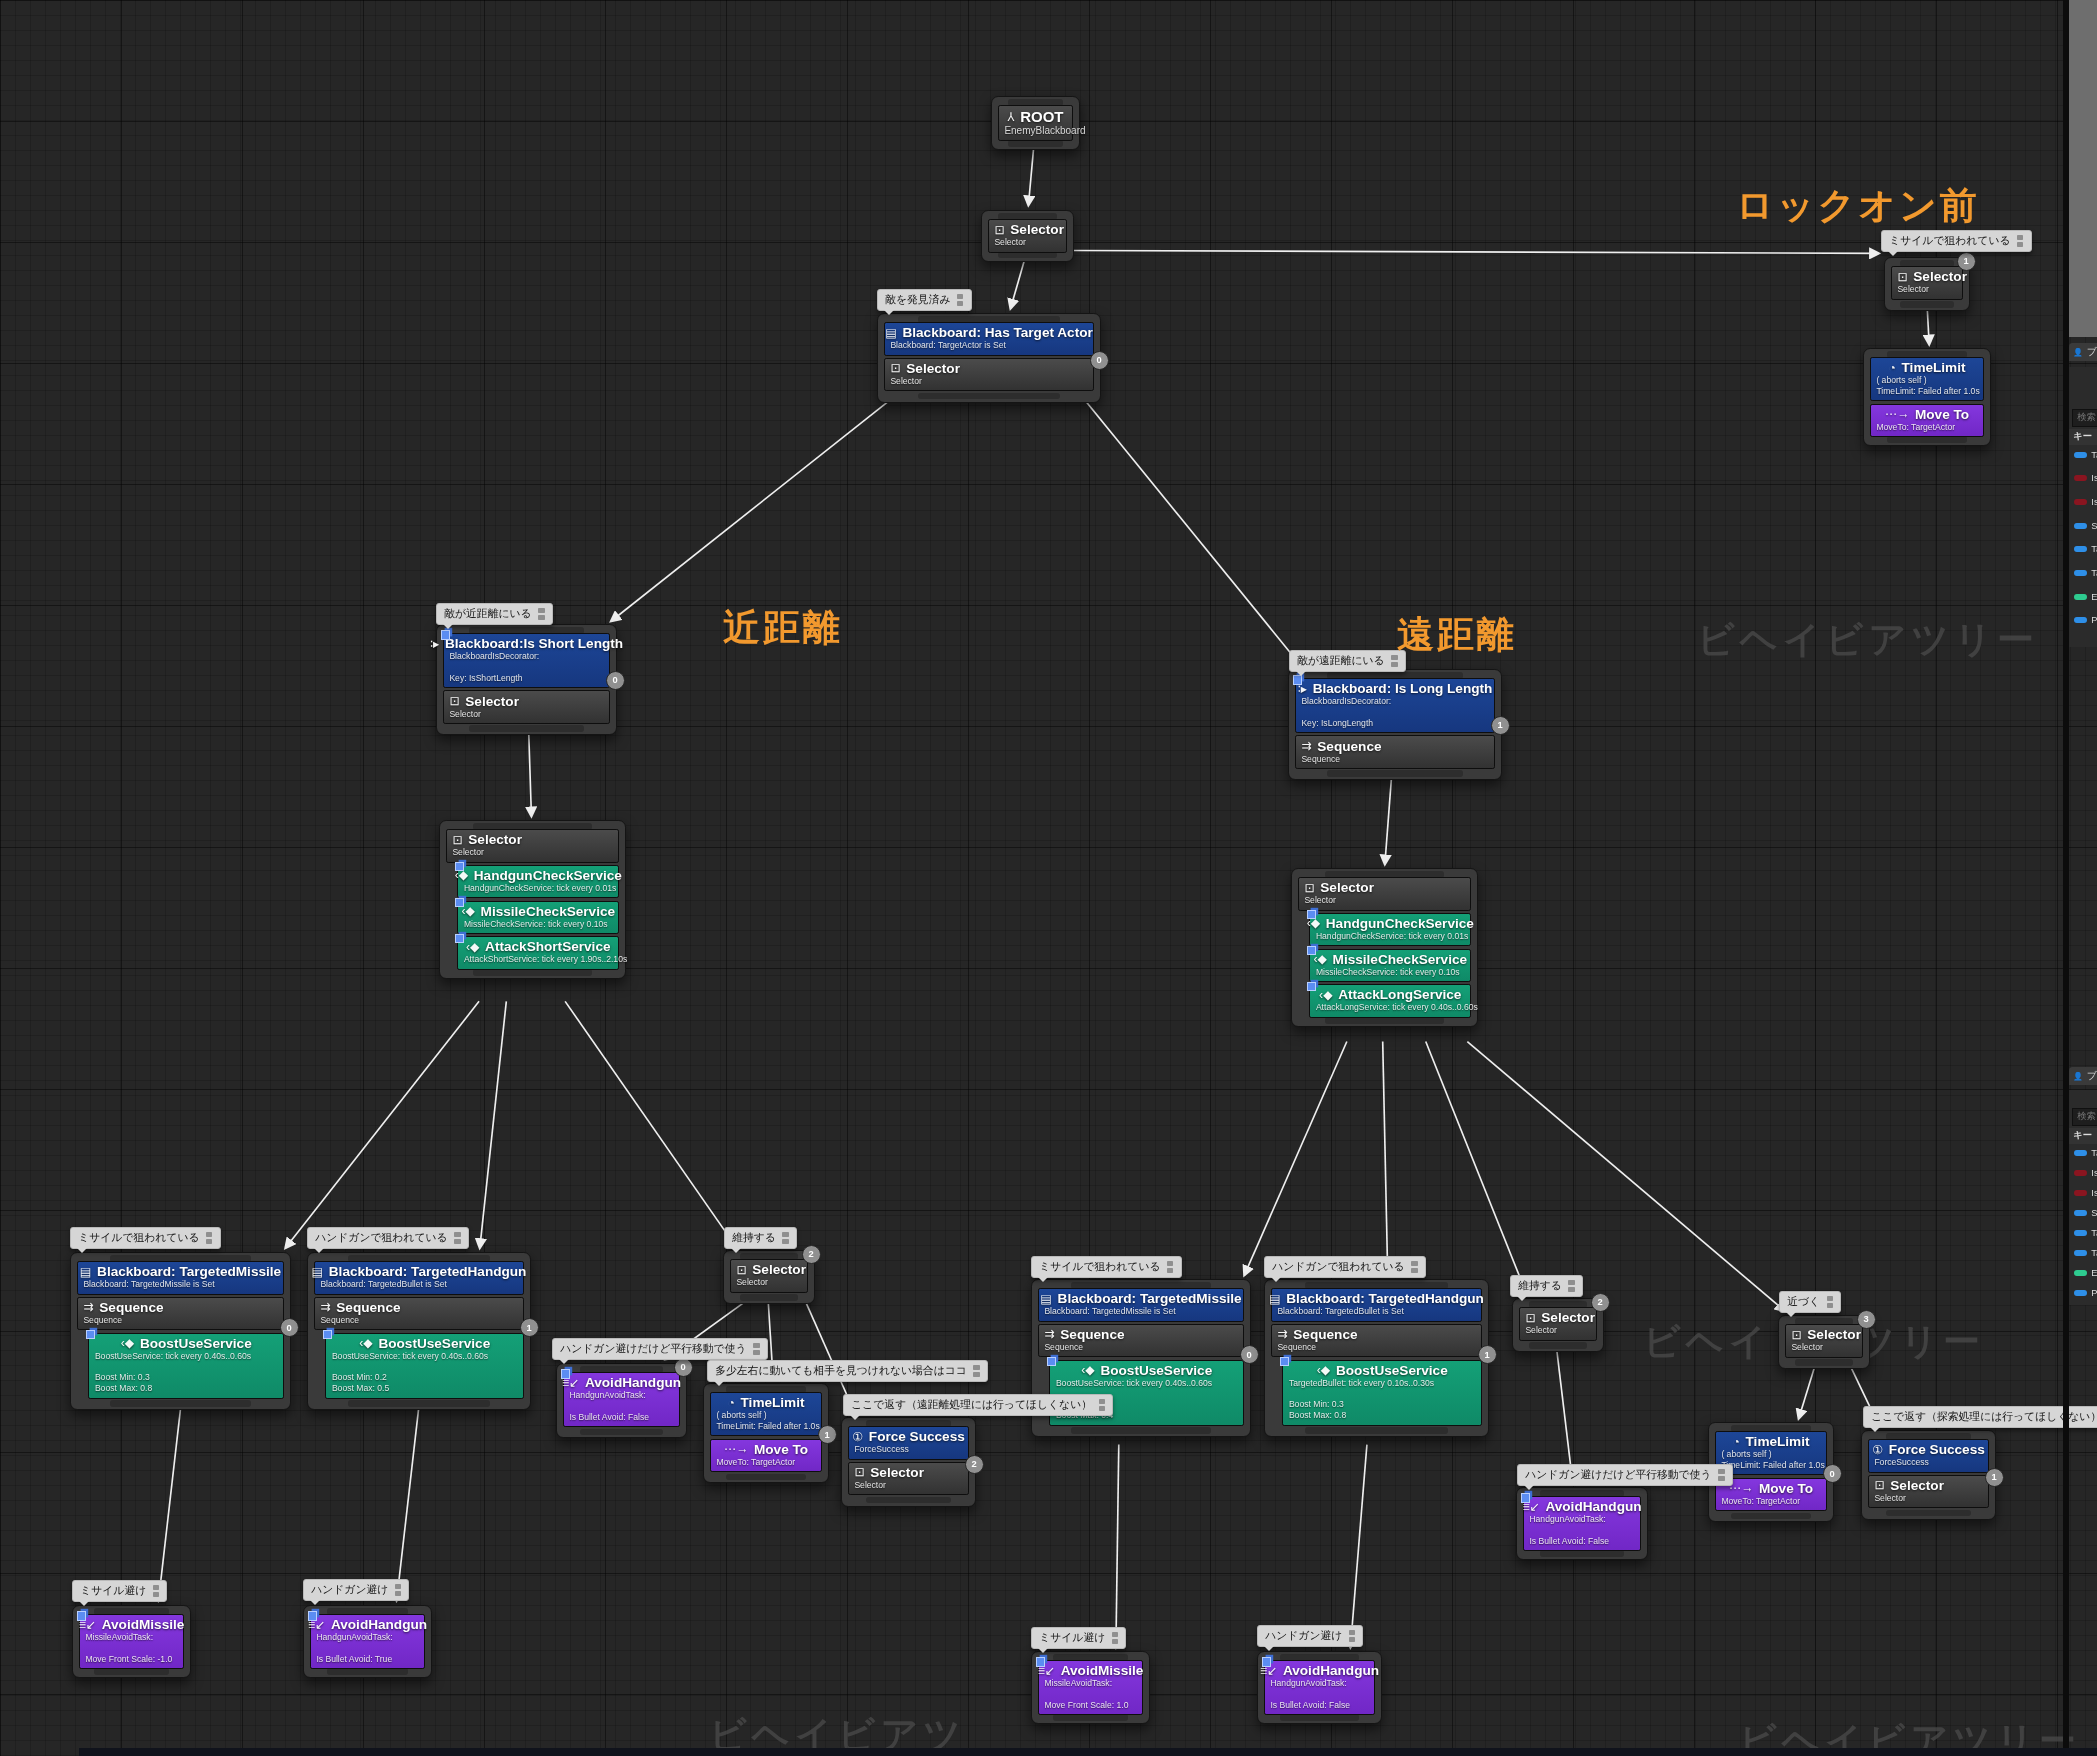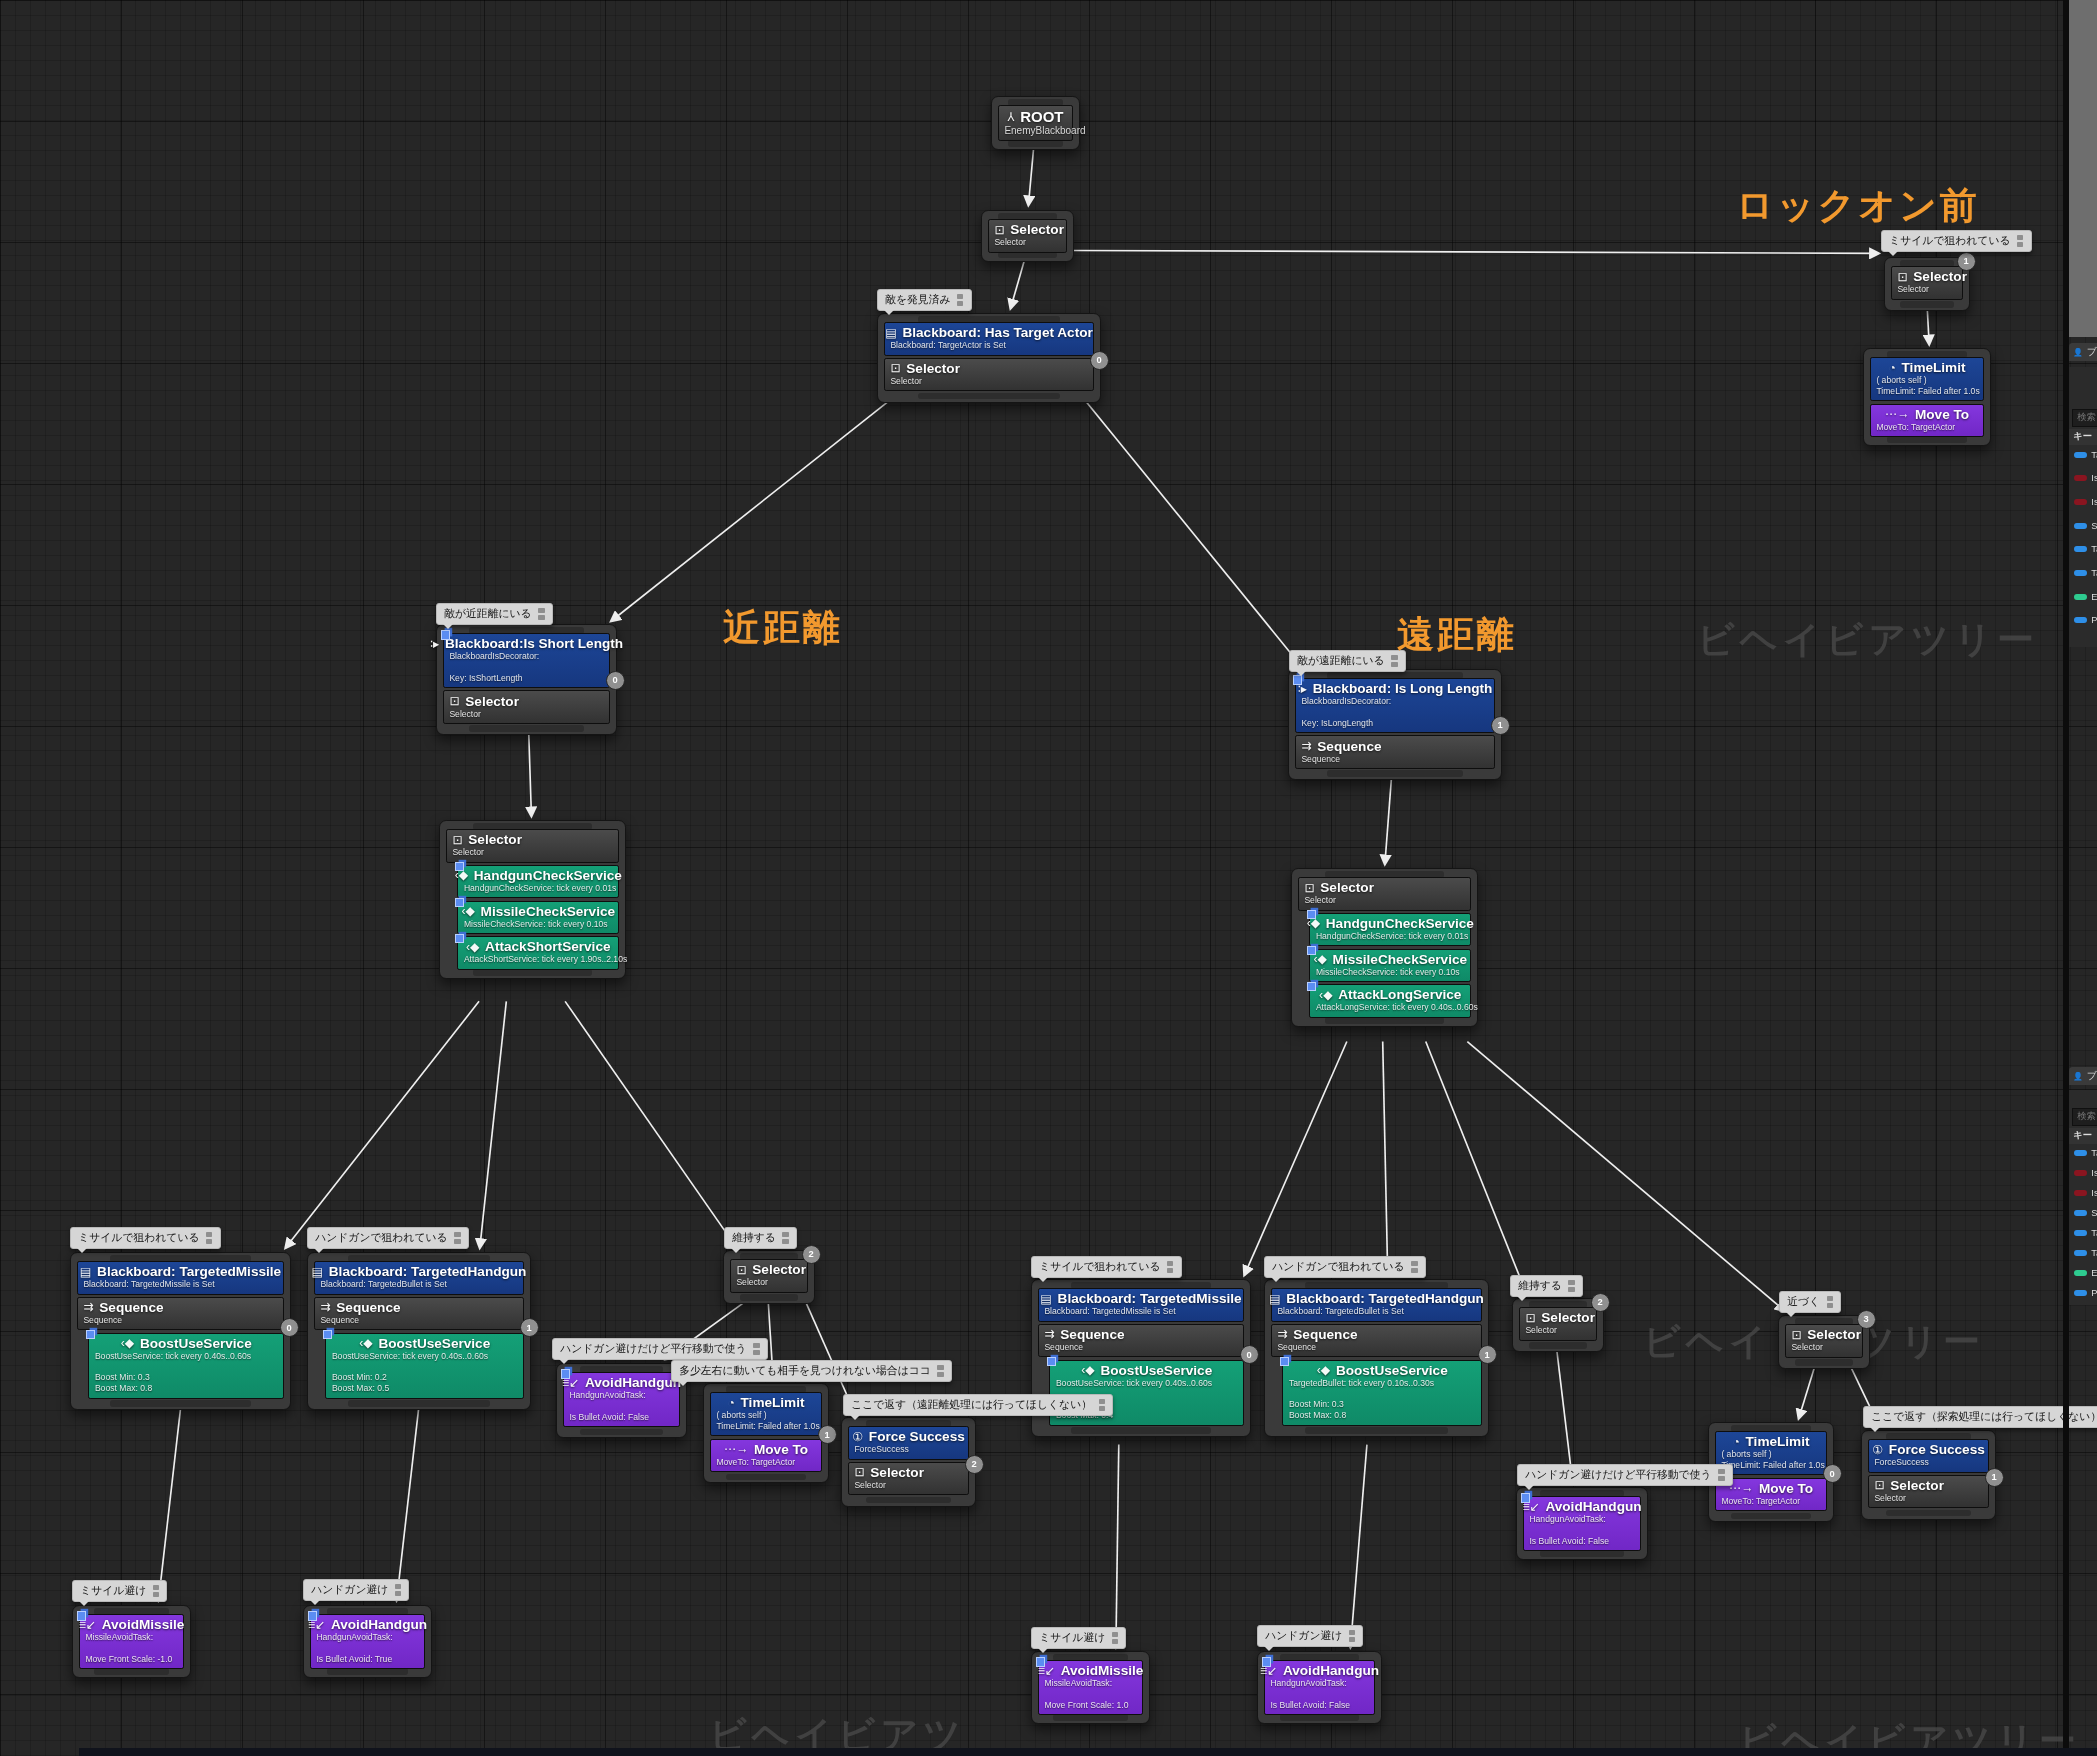--- a/index.html
+++ b/index.html
@@ -406,21 +406,21 @@
         <div class="tline">
           <span class="icn">≡↙</span>
           <span>AvoidHandgun</span>
         </div>
         <div class="sub">HandgunAvoidTask:</div>
         <div class="sub"></div>
         <div class="sub">Is Bullet Avoid: False</div>
       </div>
       <div class="badge tr">0</div>
     </div>
-    <div class="comment" style="left: 671px; top: 1360px;">
+    <div class="comment" style="left: 707px; top: 1360px;">
       <span>多少左右に動いても相手を見つけれない場合はココ</span>
       <span class="pins">
         <i></i>
         <i></i>
       </span>
     </div>
     <div class="node-frame" style="left: 703px; top: 1383px; width: 126px;">
       <div class="row k-dec">
         <div class="tline">
           <span class="icn">◔</span>

